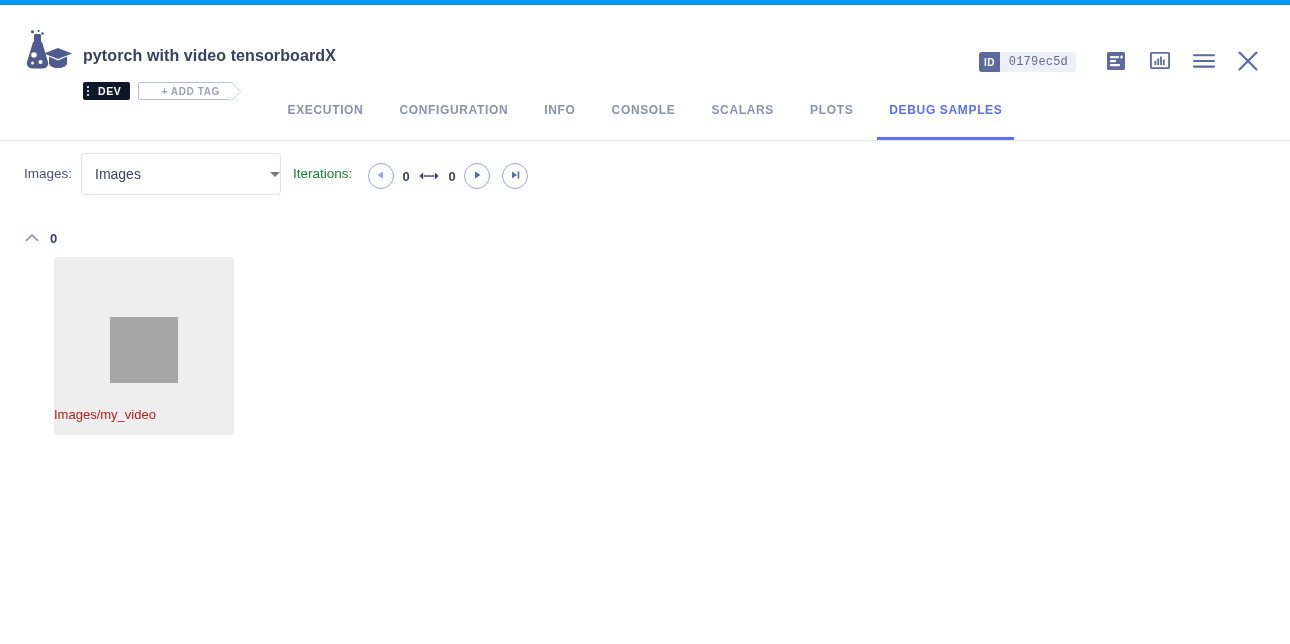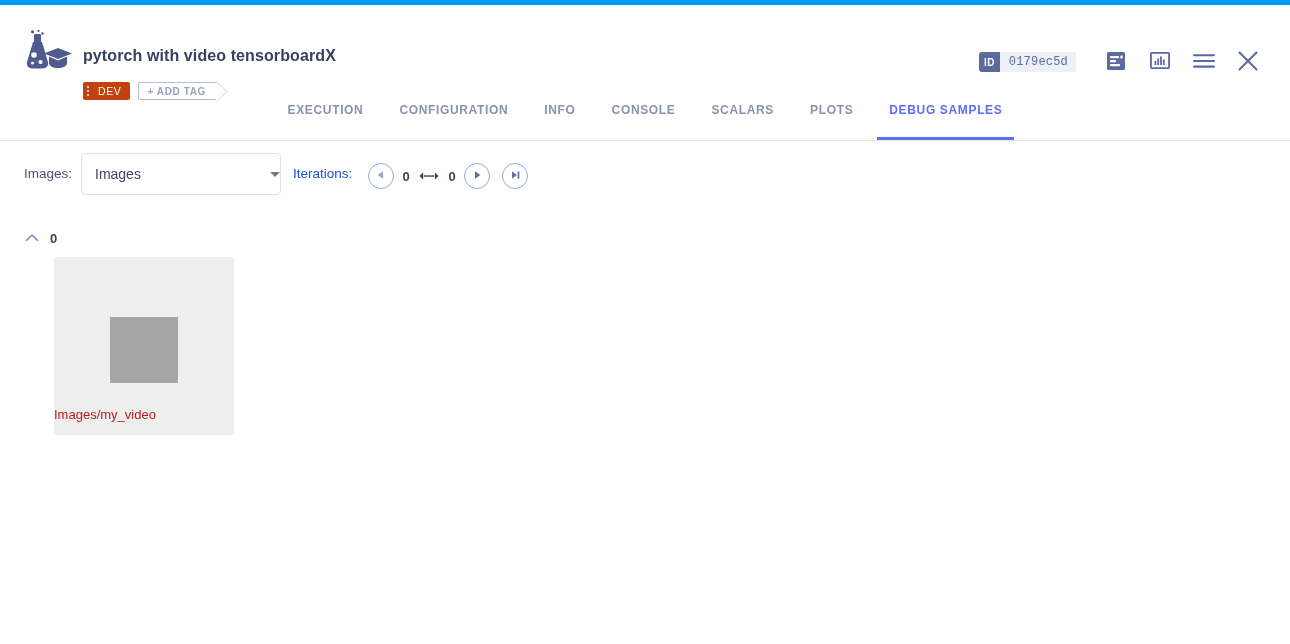--- a/index.html
+++ b/index.html
@@ -87,24 +87,24 @@
     left: 83px;
     top: 77px;
     display: flex;
     align-items: center;
     gap: 8px;
   }
 
   .tag-dev {
     position: relative;
     height: 18px;
-    background: #c2410c;
+    background: #0f172a;
     color: #ffffff;
     font-size: 10.5px;
-    font-weight: 400;
+    font-weight: 700;
     letter-spacing: 0.6px;
     display: flex;
     align-items: center;
     padding: 0 9px 0 15px;
     border-radius: 2px;
   }
   .tag-dev::before {
     content: "";
     position: absolute;
     left: 4px;
@@ -118,21 +118,21 @@
     position: relative;
     height: 18px;
     border: 1px solid #b9c0d6;
     border-right: none;
     color: #9aa3be;
     font-size: 10px;
     font-weight: 600;
     letter-spacing: 0.6px;
     display: flex;
     align-items: center;
-    padding: 0 12px 0 8px;
+    padding: 0 12px 0 22px;
     border-radius: 2px 0 0 2px;
     background: #ffffff;
   }
   .tag-add::after {
     content: "";
     position: absolute;
     right: -9px;
     top: -1px;
     width: 18px;
     height: 18px;
@@ -275,21 +275,21 @@
     border-left: 5px solid transparent;
     border-right: 5px solid transparent;
     border-top: 5px solid #77777c;
   }
 
   .iter-label {
     position: absolute;
     left: 293px;
     top: 25px;
     font-size: 13.5px;
-    color: #1d4ed8;
+    color: #15803d;
   }
 
   .iter-controls {
     position: absolute;
     left: 366px;
     top: 22px;
     display: flex;
     align-items: center;
     gap: 0px;
   }

